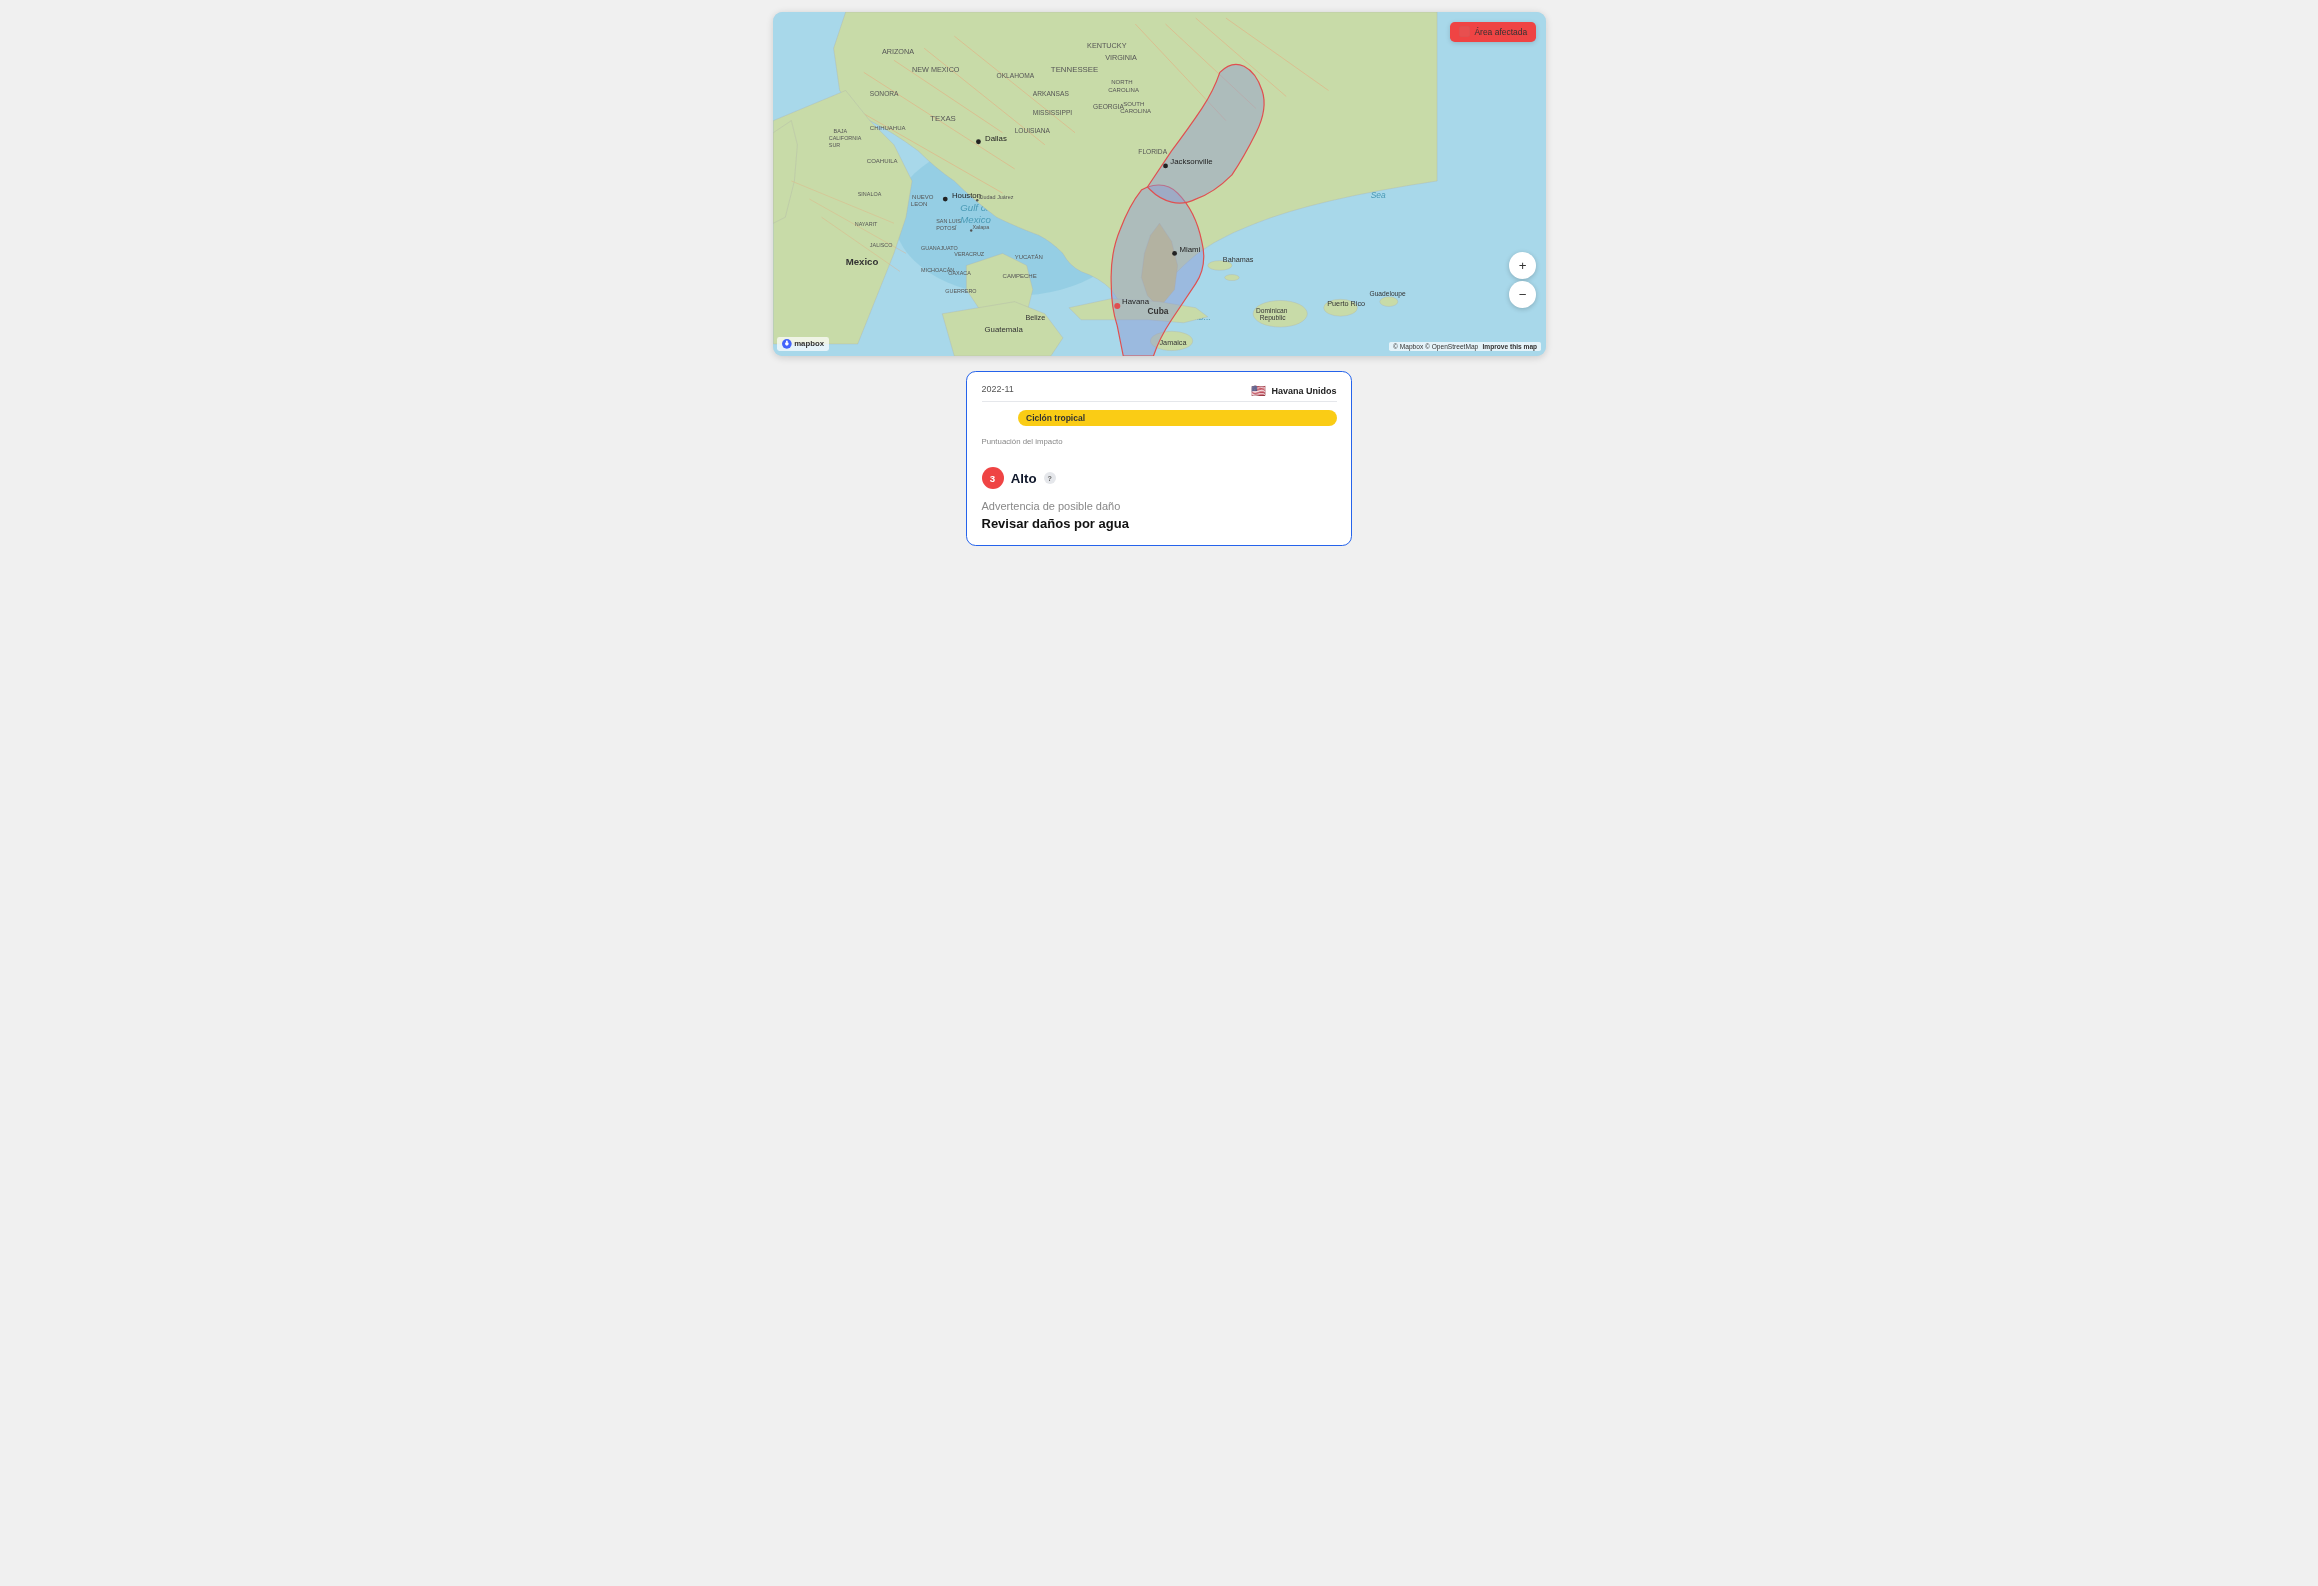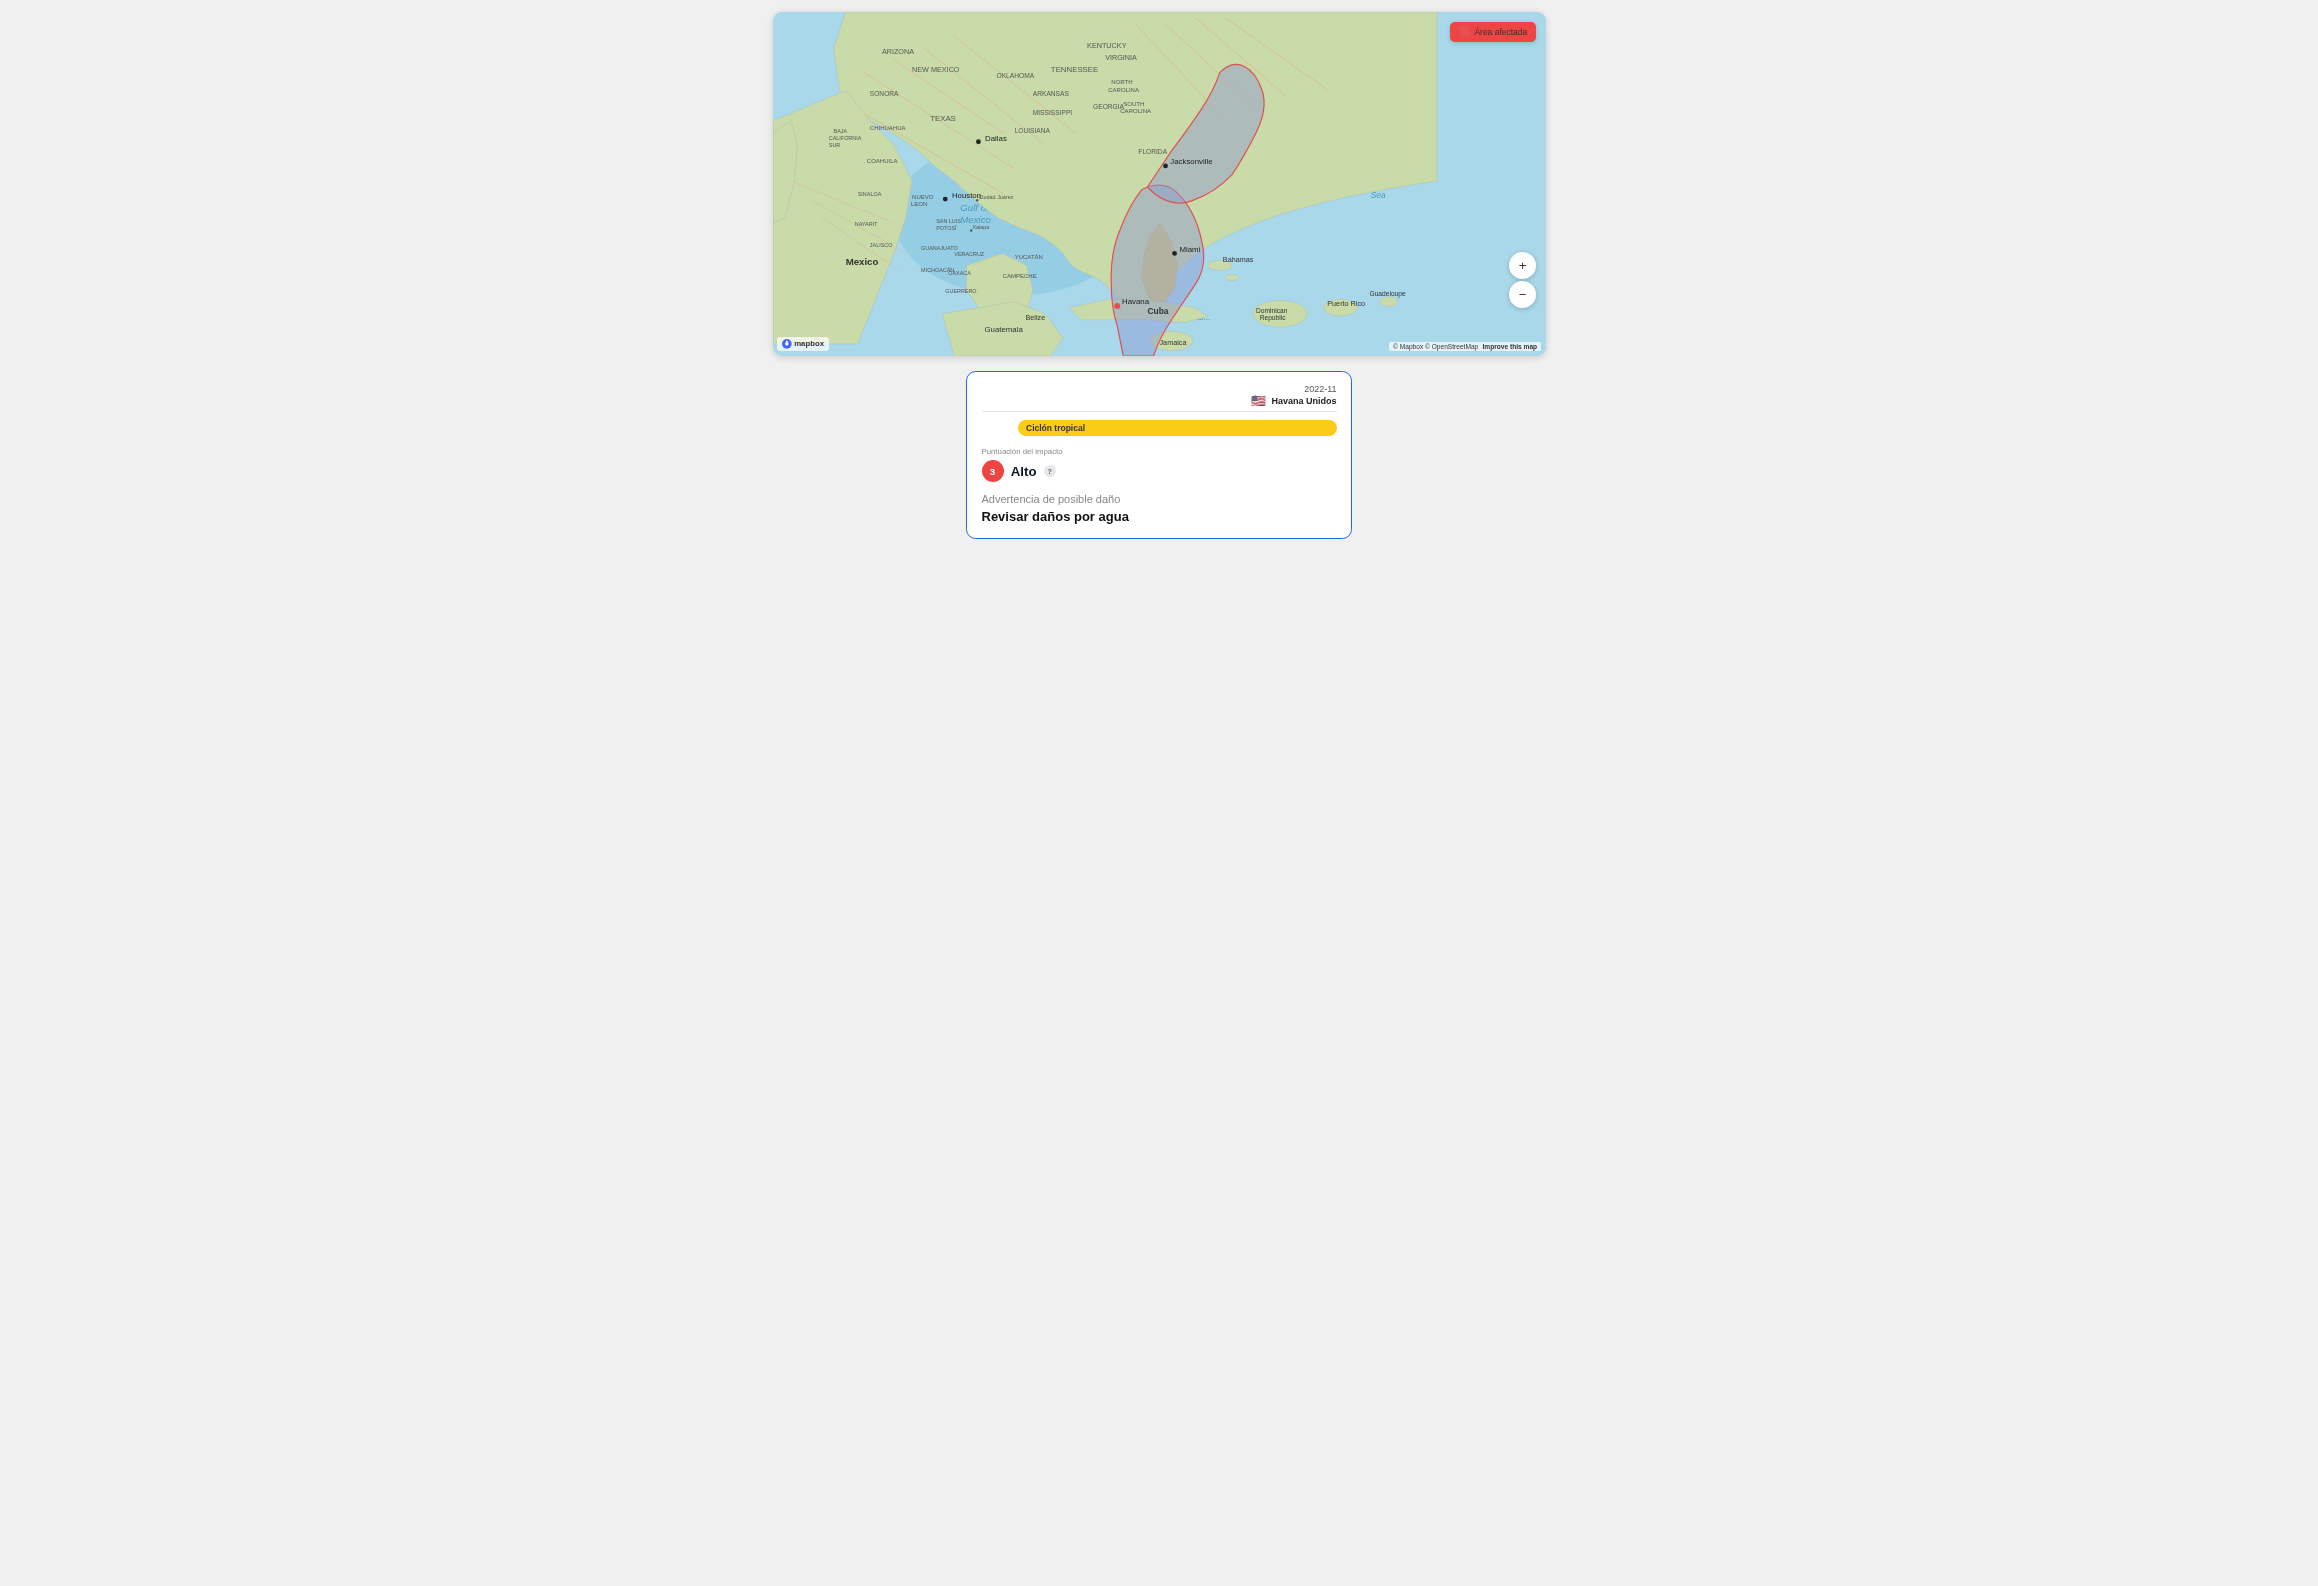--- a/index.html
+++ b/index.html
@@ -121,25 +121,24 @@
       border-radius: 9.7px;
       padding: 12px 14.5px 14.5px;
       display: flex;
       flex-direction: column;
       gap: 0;
     }
 
     .card-header {
       display: flex;
       justify-content: space-between;
-      align-items: flex-end;
+      align-items: flex-start;
       padding-bottom: 3px;
       border-bottom: 0.6px solid #e5e7eb;
       margin-bottom: 8.5px;
-      flex-direction: column;
     }
 
     .card-date {
       font-size: 9px;
       color: #555;
       font-weight: 400;
     }
 
     .card-country {
       display: flex;
@@ -162,21 +161,21 @@
       font-weight: 600;
       padding: 3px 8.5px;
       border-radius: 12px;
       margin-bottom: 11px;
       margin-left: 36px;
     }
 
     .impact-label {
       font-size: 7.8px;
       color: #888;
-      margin-bottom: 4px;
+      margin-bottom: 21px;
     }
 
     .impact-score-row {
       display: flex;
       align-items: center;
       gap: 7.2px;
       margin-bottom: 11px;
     }
 
     .score-circle {

